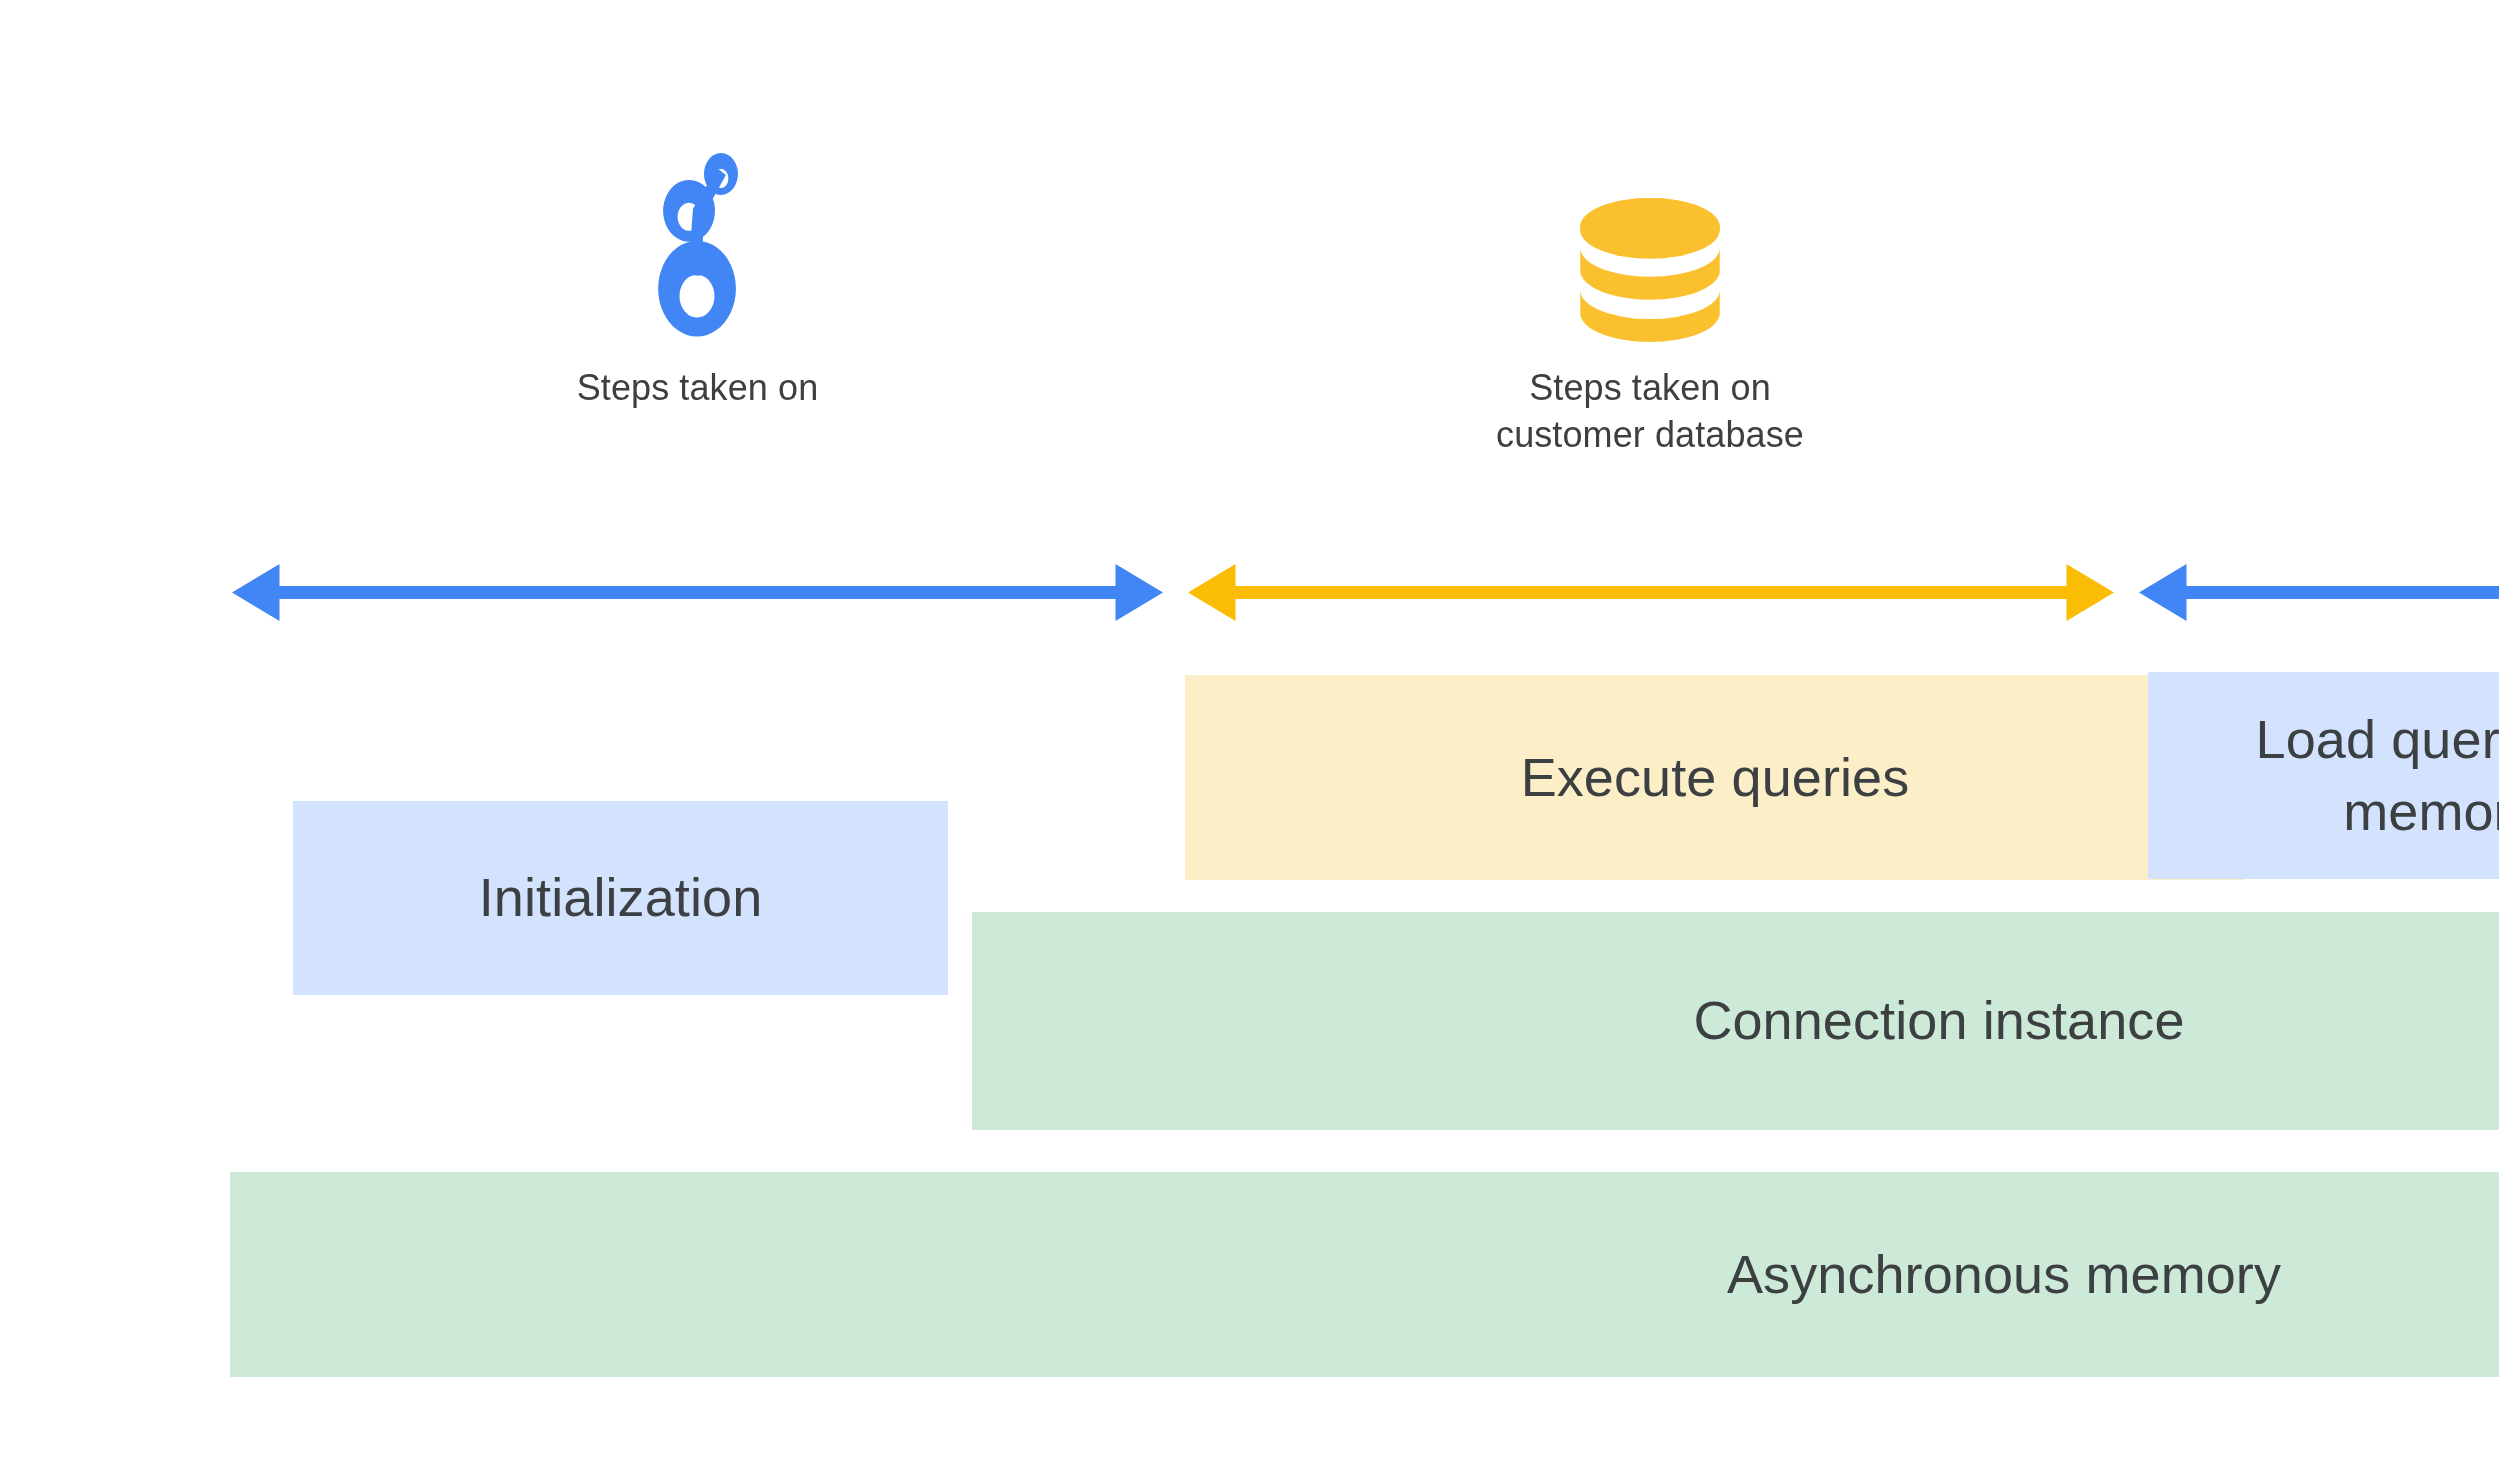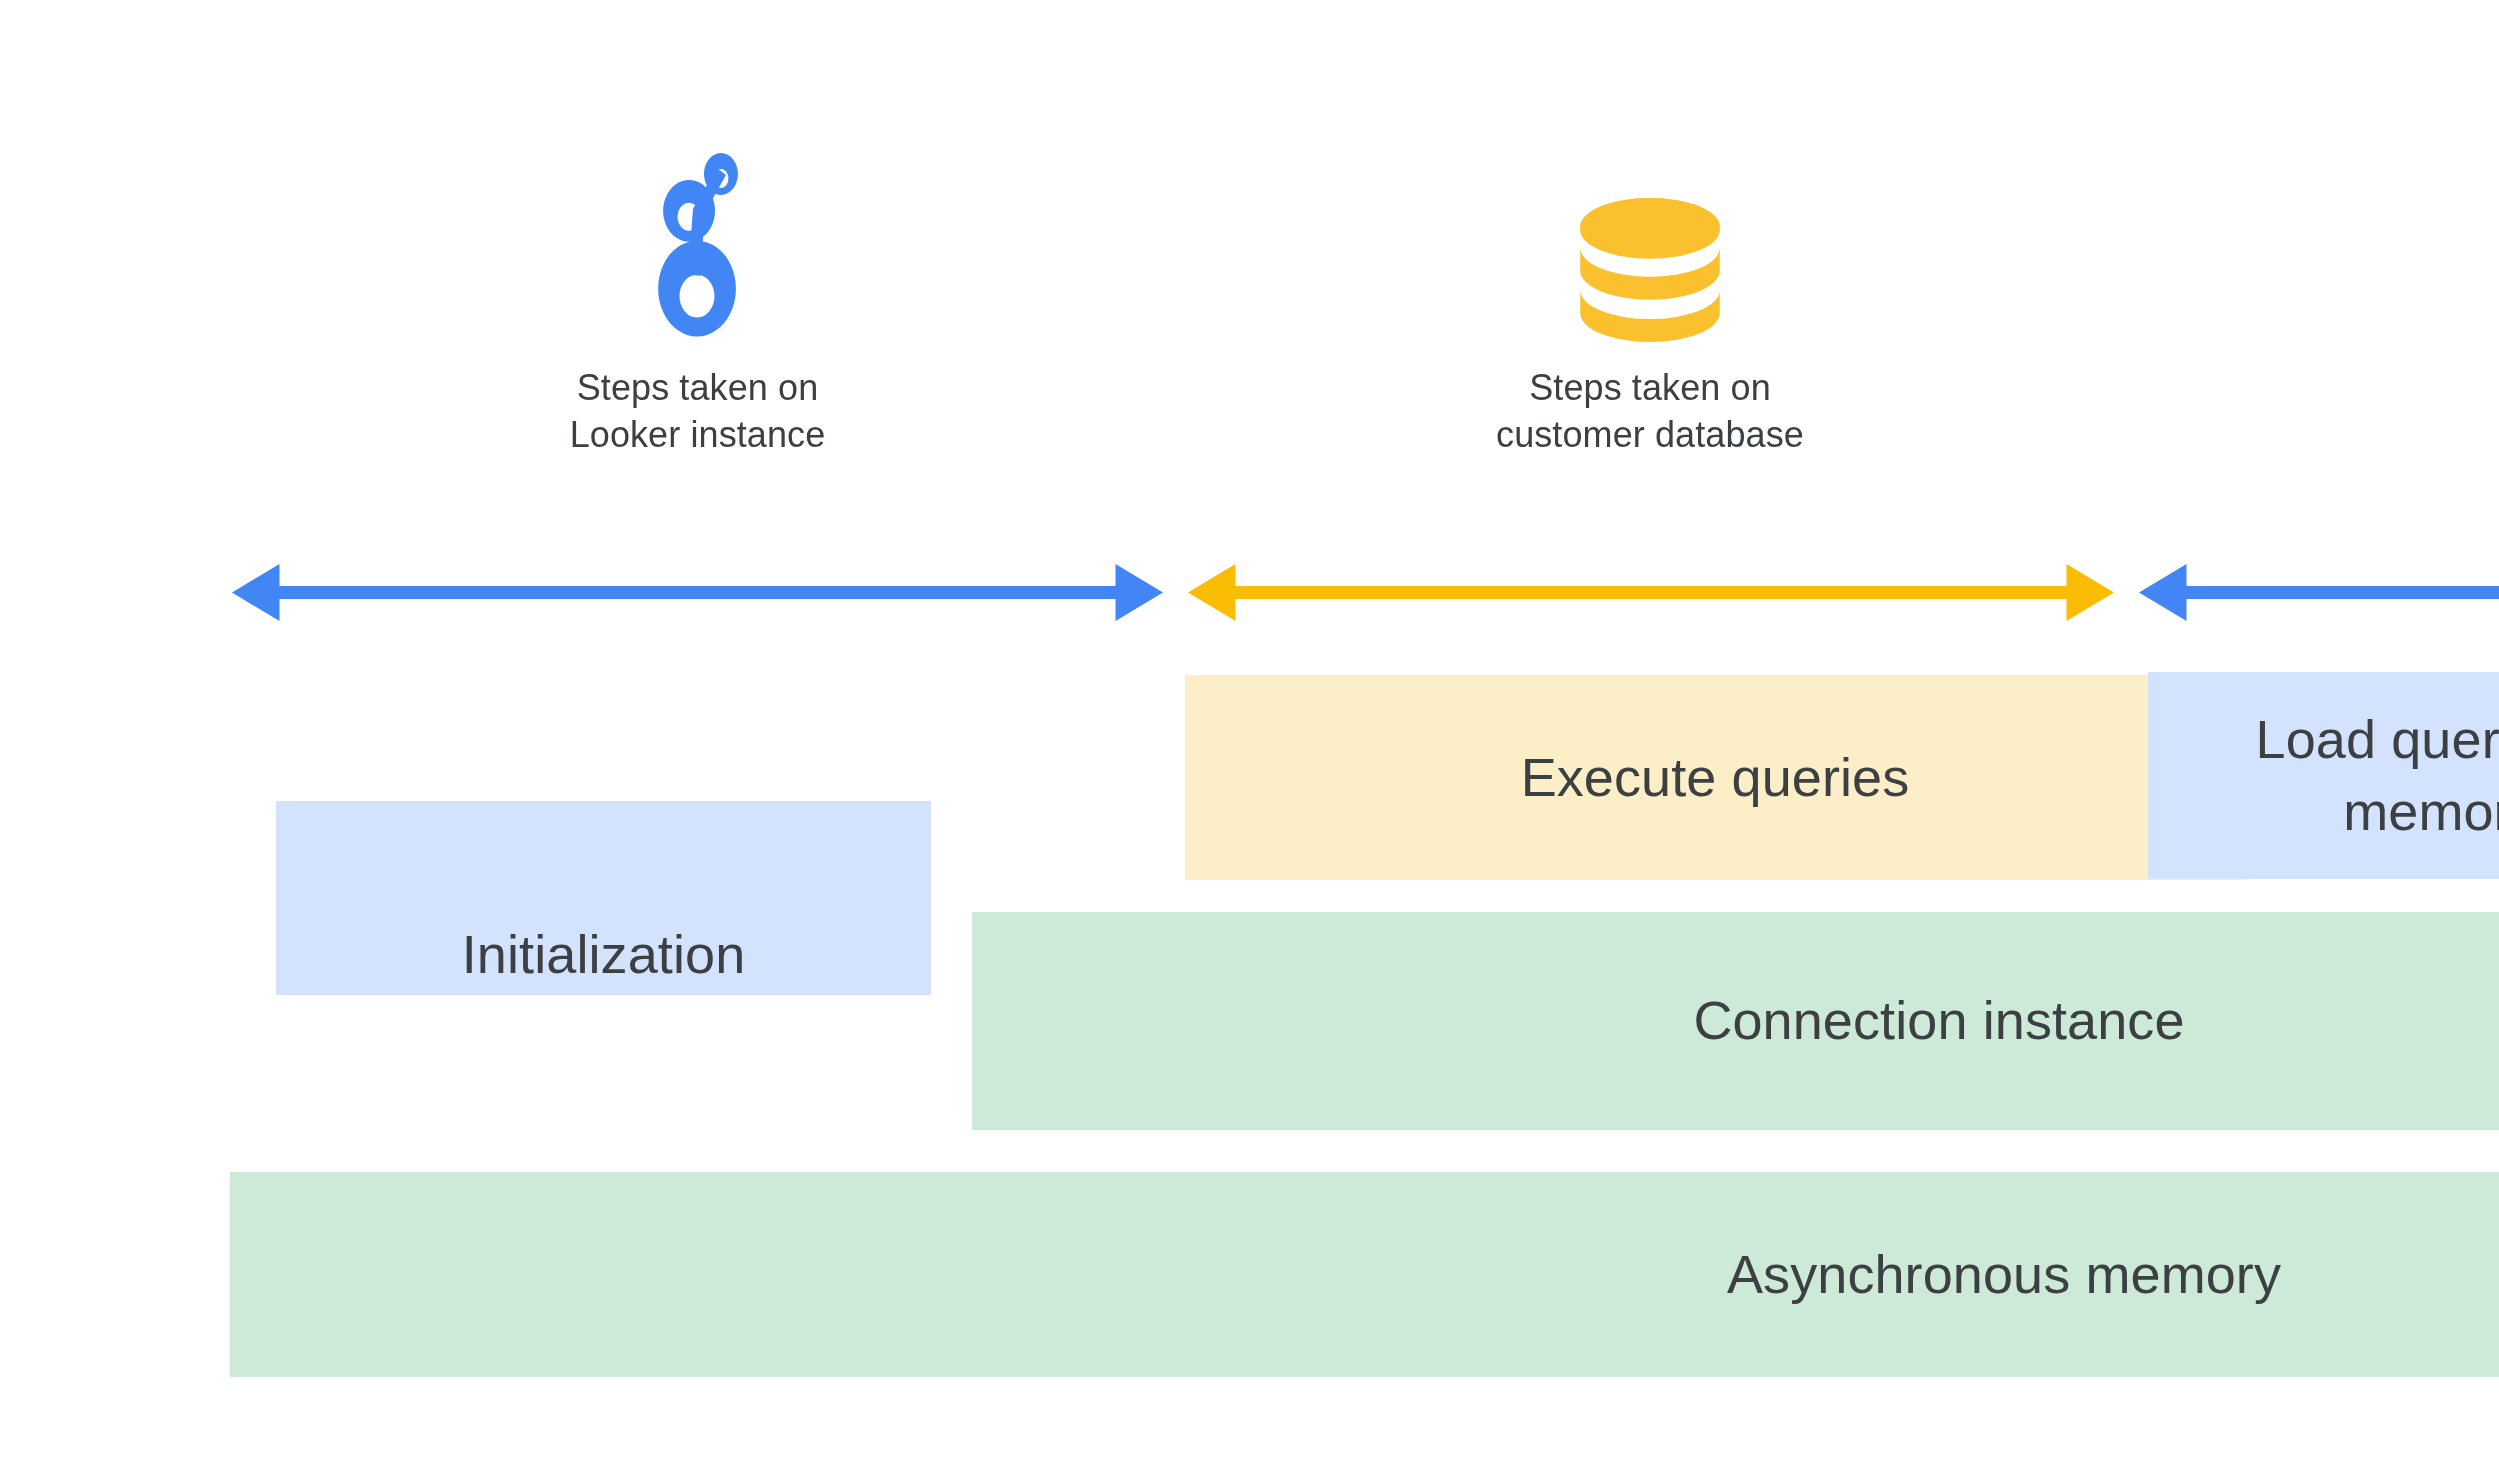--- a/index.html
+++ b/index.html
@@ -86,21 +86,20 @@
           <path d="M62 60 a52 62 0 1 0 0.1 0 z M62 106 a23 28 0 1 1 -0.1 0 z"></path>
 
           <path d="M78 182 a78 96 0 1 0 0.1 0 z M78 250 a35 43 0 1 1 -0.1 0 z"></path>
 
           <path d="M118 36 L70 118 L60 250 L84 252 L94 126 L136 50 Z"></path>
         </g>
       </svg>
     </span>
     <span class="phase-caption">
       <span class="cap-line">Steps taken on</span>
-      <span class="cap-line">Looker instance</span>
     </span>
   </div>
 
   <div class="phase-group" style="left:1285px; top:150px; width:730px;">
     <span class="phase-icon" style="padding-top:48px;">
       <svg width="140" height="144" viewBox="0 0 280 289" aria-hidden="true">
         <g fill="#fbc02d">
 
           <path d="M0 185 v46 a140 58 0 0 0 280 0 v-46 a140 58 0 0 1 -280 0 z"></path>
 
@@ -139,21 +138,21 @@
     <span class="box-label">Execute queries</span>
   </div>
 
   <div class="stage-box box-blue" style="left:2148px; top:672px; width:586px; height:207px;">
     <span class="box-label">
       <span>Load queries in</span><br>
       <span>memory</span>
     </span>
   </div>
 
-  <div class="stage-box box-blue" style="left:276px; top:801px; width:655px; height:194px;align-items:flex-end;">
+  <div class="stage-box box-blue" style="left:293px; top:801px; width:655px; height:194px;">
     <span class="box-label">Initialization</span>
   </div>
 
   <div class="stage-box box-green" style="left:972px; top:912px; width:1934px; height:218px;">
     <span class="box-label">Connection instance</span>
   </div>
 
   <div class="stage-box box-green" style="left:230px; top:1172px; width:3548px; height:205px;">
     <span class="box-label">Asynchronous memory</span>
   </div>

